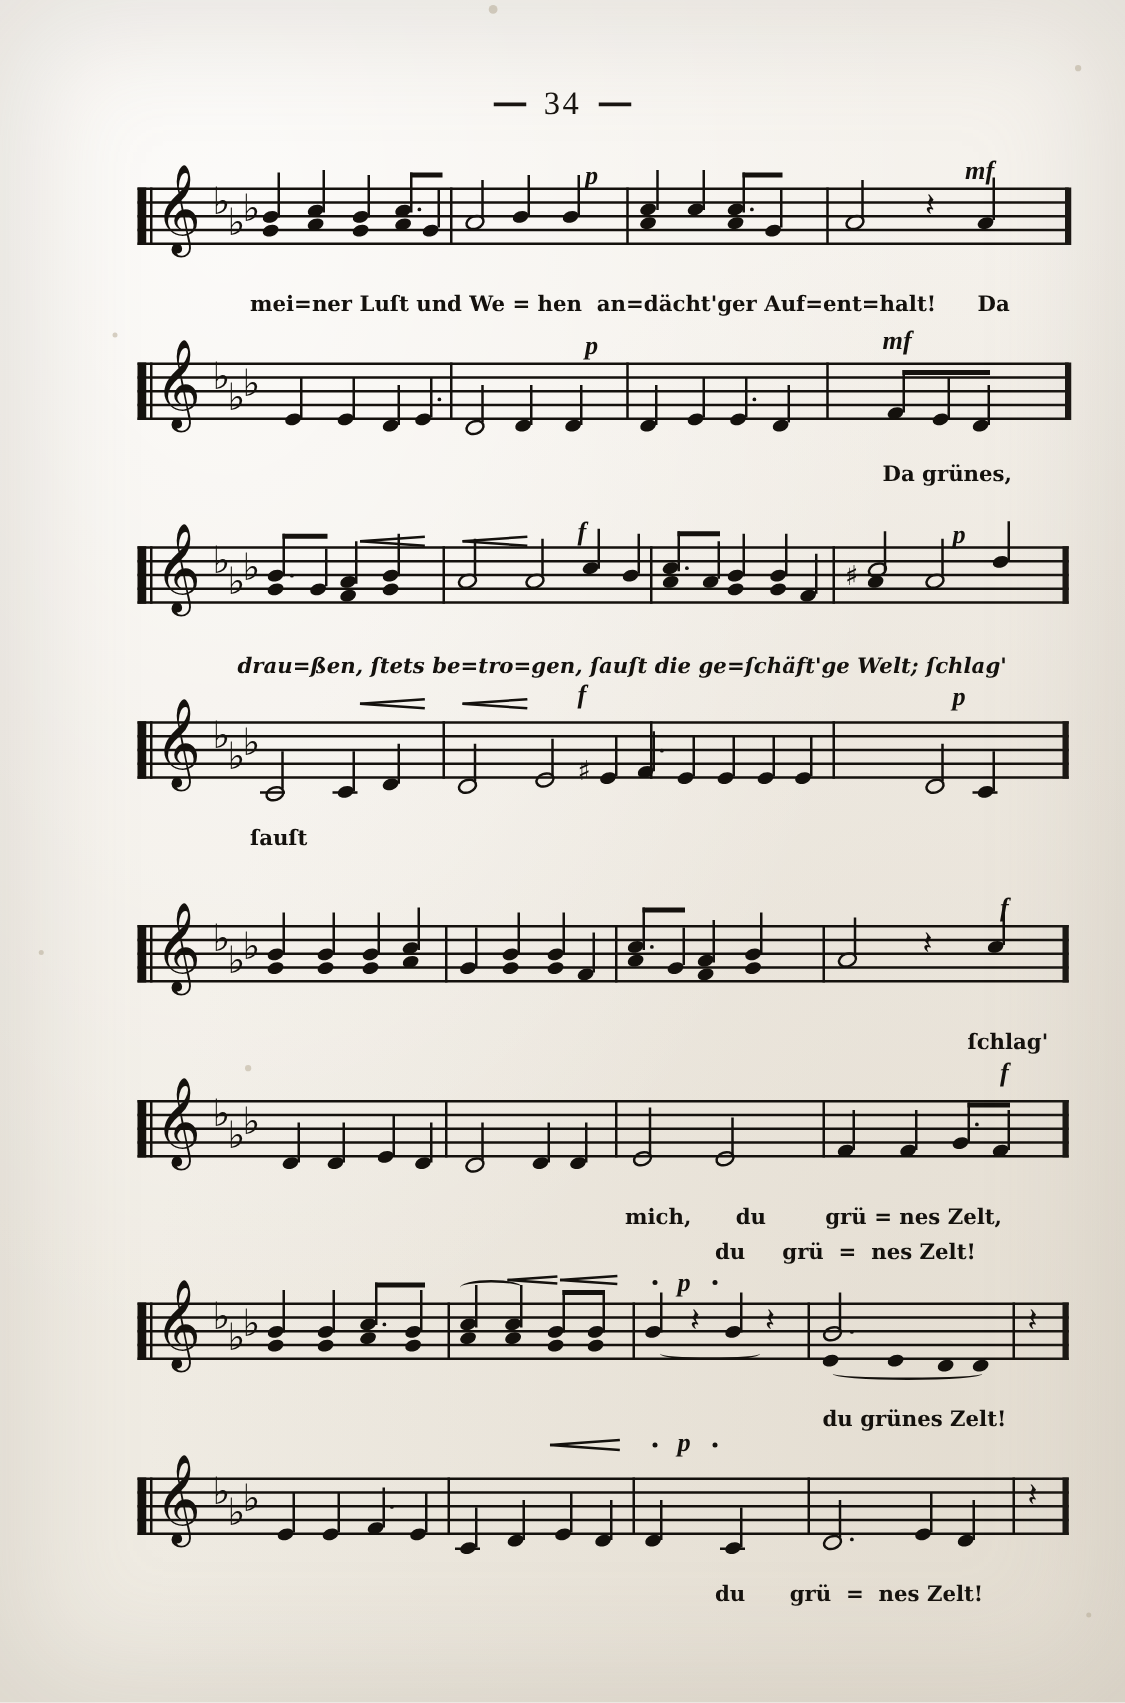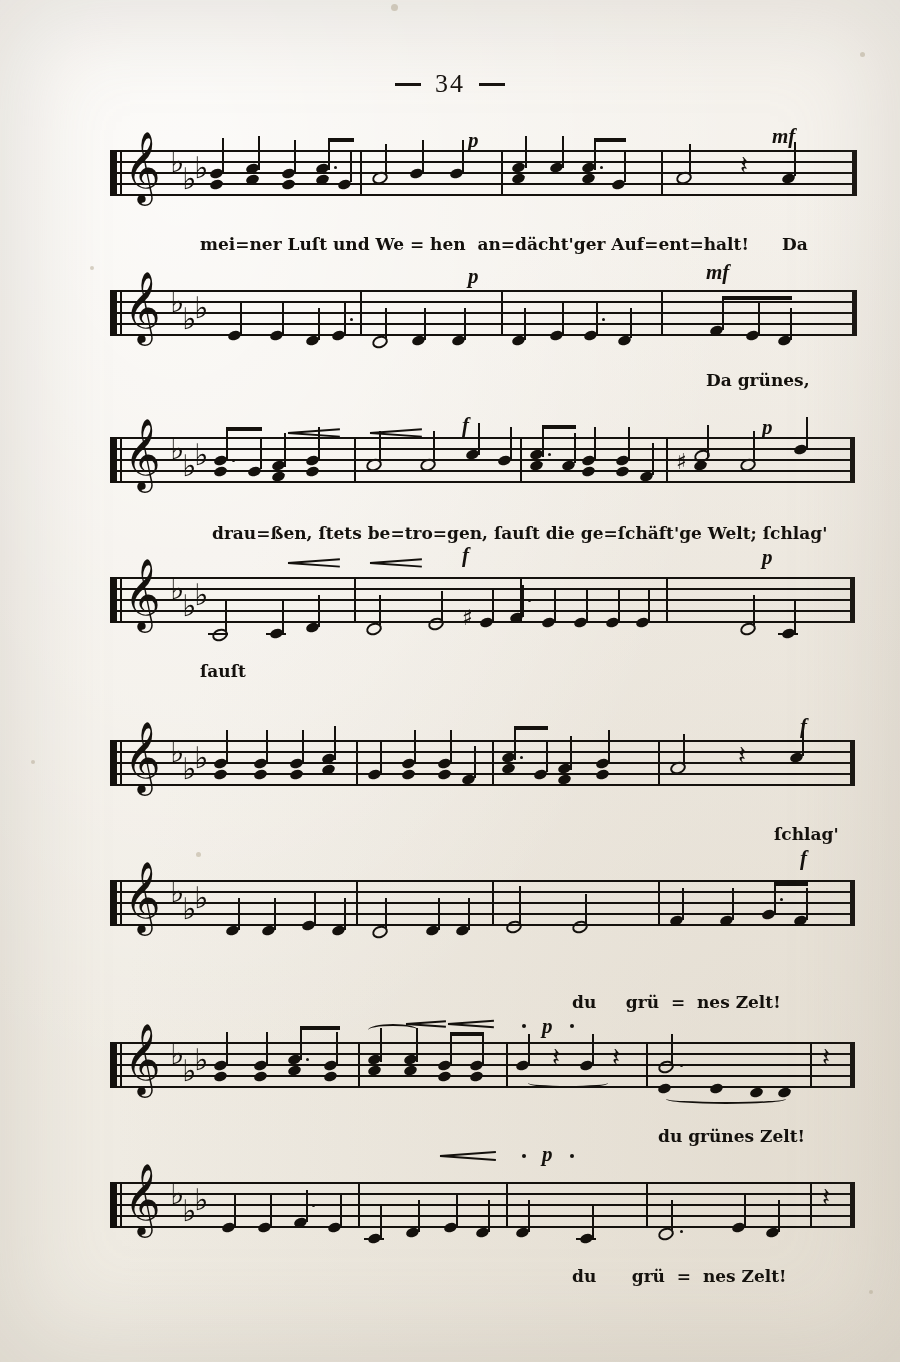--- a/index.html
+++ b/index.html
@@ -458,21 +458,21 @@
       <div class="note" style="left:584px;top:24px;"></div>
       <div class="note hollow" style="left:584px;top:13px;"></div>
       <div class="stem" style="left:597px;top:-12px;height:32px;"></div>
       <div class="note hollow" style="left:630px;top:22px;"></div>
       <div class="stem" style="left:643px;top:-6px;height:30px;"></div>
       <div class="note" style="left:684px;top:8px;"></div>
       <div class="stem" style="left:696px;top:-20px;height:32px;"></div>
     </div>
   </div>
 
-  <div class="lyric" style="left:102px;top:86px;">drau=ßen, ſtets be=tro=gen, ſauſt die ge=ſchäft'ge Welt; ſchlag'</div>
+  <div class="lyric" style="left:80px;top:86px;font-style:italic;">drau=ßen, ſtets be=tro=gen, ſauſt die ge=ſchäft'ge Welt; ſchlag'</div>
 
   <div class="hairpin cresc" style="left:178px;top:120px;width:52px;">
       <i></i>
       <i></i>
     </div>
   <div class="hairpin dim" style="left:260px;top:120px;width:52px;">
       <i></i>
       <i></i>
     </div>
   <div class="dyn" style="left:352px;top:106px;">f</div>
@@ -653,20 +653,21 @@
       <div class="stem" style="left:572px;top:8px;height:32px;"></div>
       <div class="note" style="left:610px;top:36px;"></div>
       <div class="stem" style="left:622px;top:8px;height:32px;"></div>
       <div class="note" style="left:652px;top:30px;"></div>
       <div class="stem" style="left:664px;top:2px;height:32px;"></div>
       <div class="flagdot" style="left:670px;top:18px;"></div>
       <div class="note" style="left:684px;top:36px;"></div>
       <div class="stem" style="left:696px;top:8px;height:32px;"></div>
       <div class="beam" style="left:664px;top:2px;width:34px;"></div>
     </div>
+    <div class="lyric" style="left:390px;top:84px;">mich,      du        grü = nes Zelt,</div>
   </div>
 </div>
 
 <div class="system" id="sys4" style="top:1042px;">
 
   <div class="lyric" style="left:462px;top:-50px;">du     grü  =  nes Zelt!</div>
   <div class="hairpin cresc" style="left:296px;top:-24px;width:40px;">
       <i></i>
       <i></i>
     </div>

